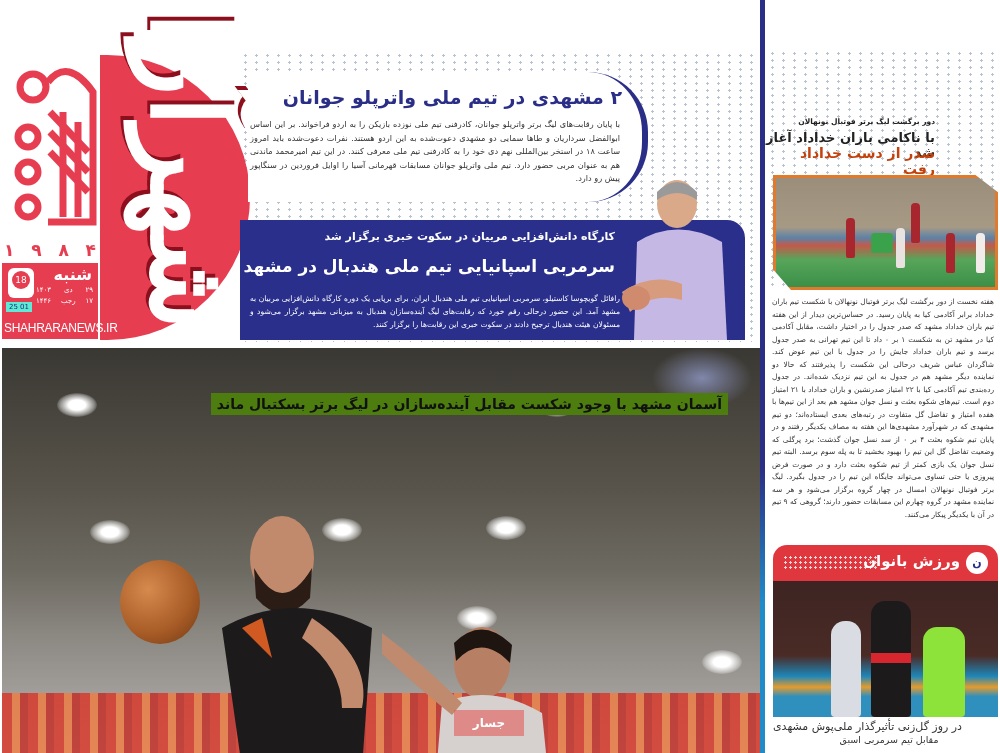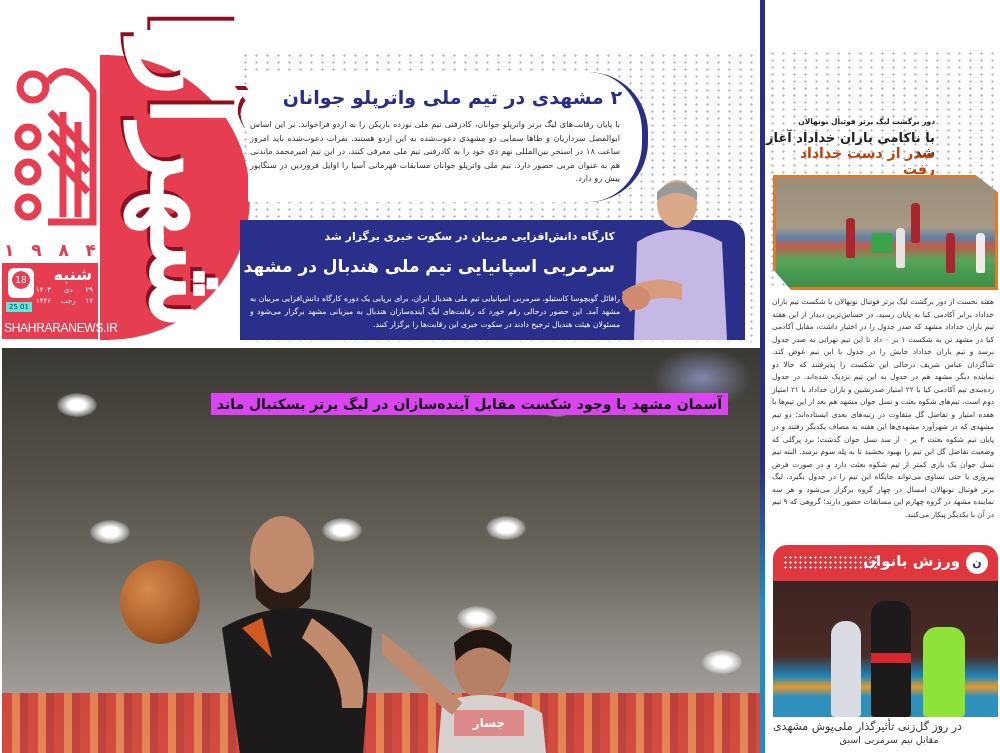--- a/index.html
+++ b/index.html
@@ -93,21 +93,21 @@
     background: radial-gradient(ellipse, #ffffff 30%, rgba(255,255,255,0.4) 60%, transparent 75%); }
   #bleachers { position: absolute; left: 0; right: 0; bottom: 0; height: 60px;
     background: repeating-linear-gradient(90deg, #d73a2b 0 10px, #ec7d46 10px 18px, #c2302a 18px 26px); opacity:0.85; }
   #player1 { position: absolute; left: 200px; top: 160px; width: 200px; height: 260px; }
   #player2 { position: absolute; left: 380px; top: 275px; width: 170px; height: 140px; }
   #ball { position: absolute; left: 118px; top: 212px; width: 80px; height: 84px; border-radius: 50%;
     background: radial-gradient(circle at 35% 35%, #d78a4d, #a65a25 60%, #6d3815); }
   #watermark { position: absolute; left: 452px; top: 362px; width: 70px; height: 26px; background: rgba(230,80,80,0.55); color: #fff; font-size: 12px; text-align:center; line-height:26px; font-weight:bold; }
 
   #main-kicker {
-    position: absolute; right: 32px; top: 393px; background: #d946ef; color: #111;
+    position: absolute; right: 32px; top: 393px; background: #4d7c0f; color: #111;
     font-size: 14px; font-weight: bold; padding: 1px 6px; line-height: 20px;
   }
   #main-title {
     position: absolute; right: 18px; top: 440px; font-size: 42px; font-weight: bold; line-height: 60px; color: #ffffff;
     text-shadow: 0 0 3px #000, 2px 2px 0 #000, -2px -2px 0 #000, 2px -2px 0 #000, -2px 2px 0 #000;
     white-space: nowrap; font-family: "DejaVu Sans", sans-serif;
   }
   #main-title .red { color: #e11a22; }
 
   

